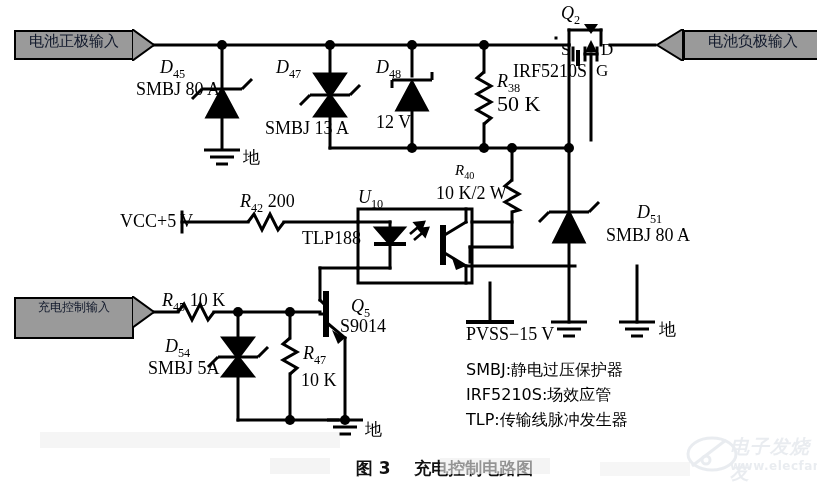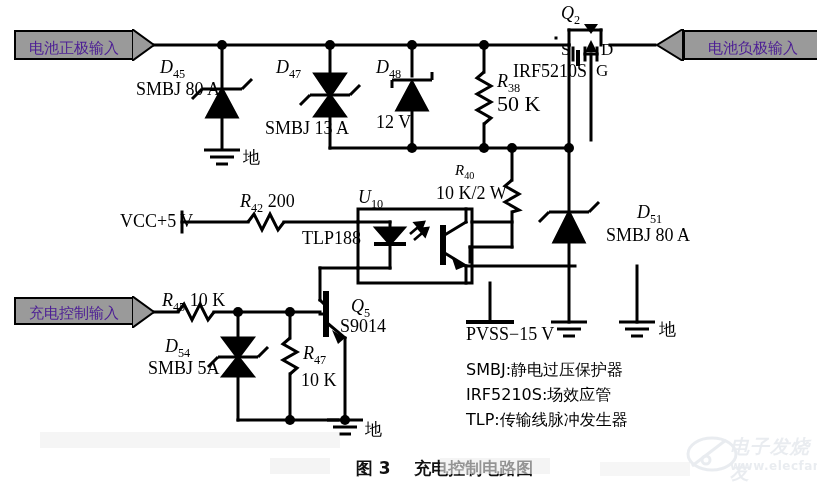--- a/index.html
+++ b/index.html
@@ -9,21 +9,21 @@
   }
   #stage{position:relative;width:817px;height:491px;background:#fff;}
   svg#circuit{position:absolute;left:0;top:0;width:817px;height:491px;}
   .lbl{position:absolute;white-space:nowrap;color:#000;line-height:1;}
   .serif{font-family:"Liberation Serif","DejaVu Serif",serif;}
   .cjk{font-family:"DejaVu Sans","Liberation Sans",sans-serif;}
   .ital{font-style:italic;}
   .sub{font-size:.68em;vertical-align:sub;font-style:normal;}
   .portbox{
     position:absolute;background:#9a9a9a;border:2px solid #000;
-    color:#4c1d95;display:flex;align-items:flex-end;justify-content:center;
+    color:#0f172a;display:flex;align-items:flex-start;justify-content:center;
     font-family:"DejaVu Sans","Liberation Sans",sans-serif;
     letter-spacing:0px;box-sizing:border-box;
   }
   .caption{
     position:absolute;left:0;width:817px;text-align:center;
     font-family:"DejaVu Sans","Liberation Sans",sans-serif;
     font-weight:bold;color:#111;
   }
   .wm{position:absolute;opacity:.30;pointer-events:none;}
   .wmtext{
@@ -227,21 +227,21 @@
     <polygon points="0,0 0,32 22,16" fill="#9a9a9a" stroke="#000" stroke-width="2"></polygon>
   </svg>
 
   <div class="portbox" style="left:683px;top:30px;width:140px;height:30px;font-size:15px;">
     <span>电池负极输入</span>
   </div>
   <svg style="position:absolute;left:655px;top:29px;width:30px;height:32px;">
     <polygon points="28,0 28,32 2,16" fill="#9a9a9a" stroke="#000" stroke-width="2"></polygon>
   </svg>
 
-  <div class="portbox" style="left:14px;top:297px;width:120px;height:28px;font-size:15px;">
+  <div class="portbox" style="left:14px;top:297px;width:120px;height:42px;font-size:12px;">
     <span>充电控制输入</span>
   </div>
   <svg style="position:absolute;left:132px;top:296px;width:24px;height:32px;">
     <polygon points="0,0 0,32 22,16" fill="#9a9a9a" stroke="#000" stroke-width="2"></polygon>
   </svg>
 
   <div class="lbl serif" style="left:160px;top:58px;font-size:18px;">
     <span class="ital">D</span><span class="sub">45</span>
   </div>
   <div class="lbl serif" style="left:136px;top:80px;font-size:18px;">SMBJ 80 A</div>

